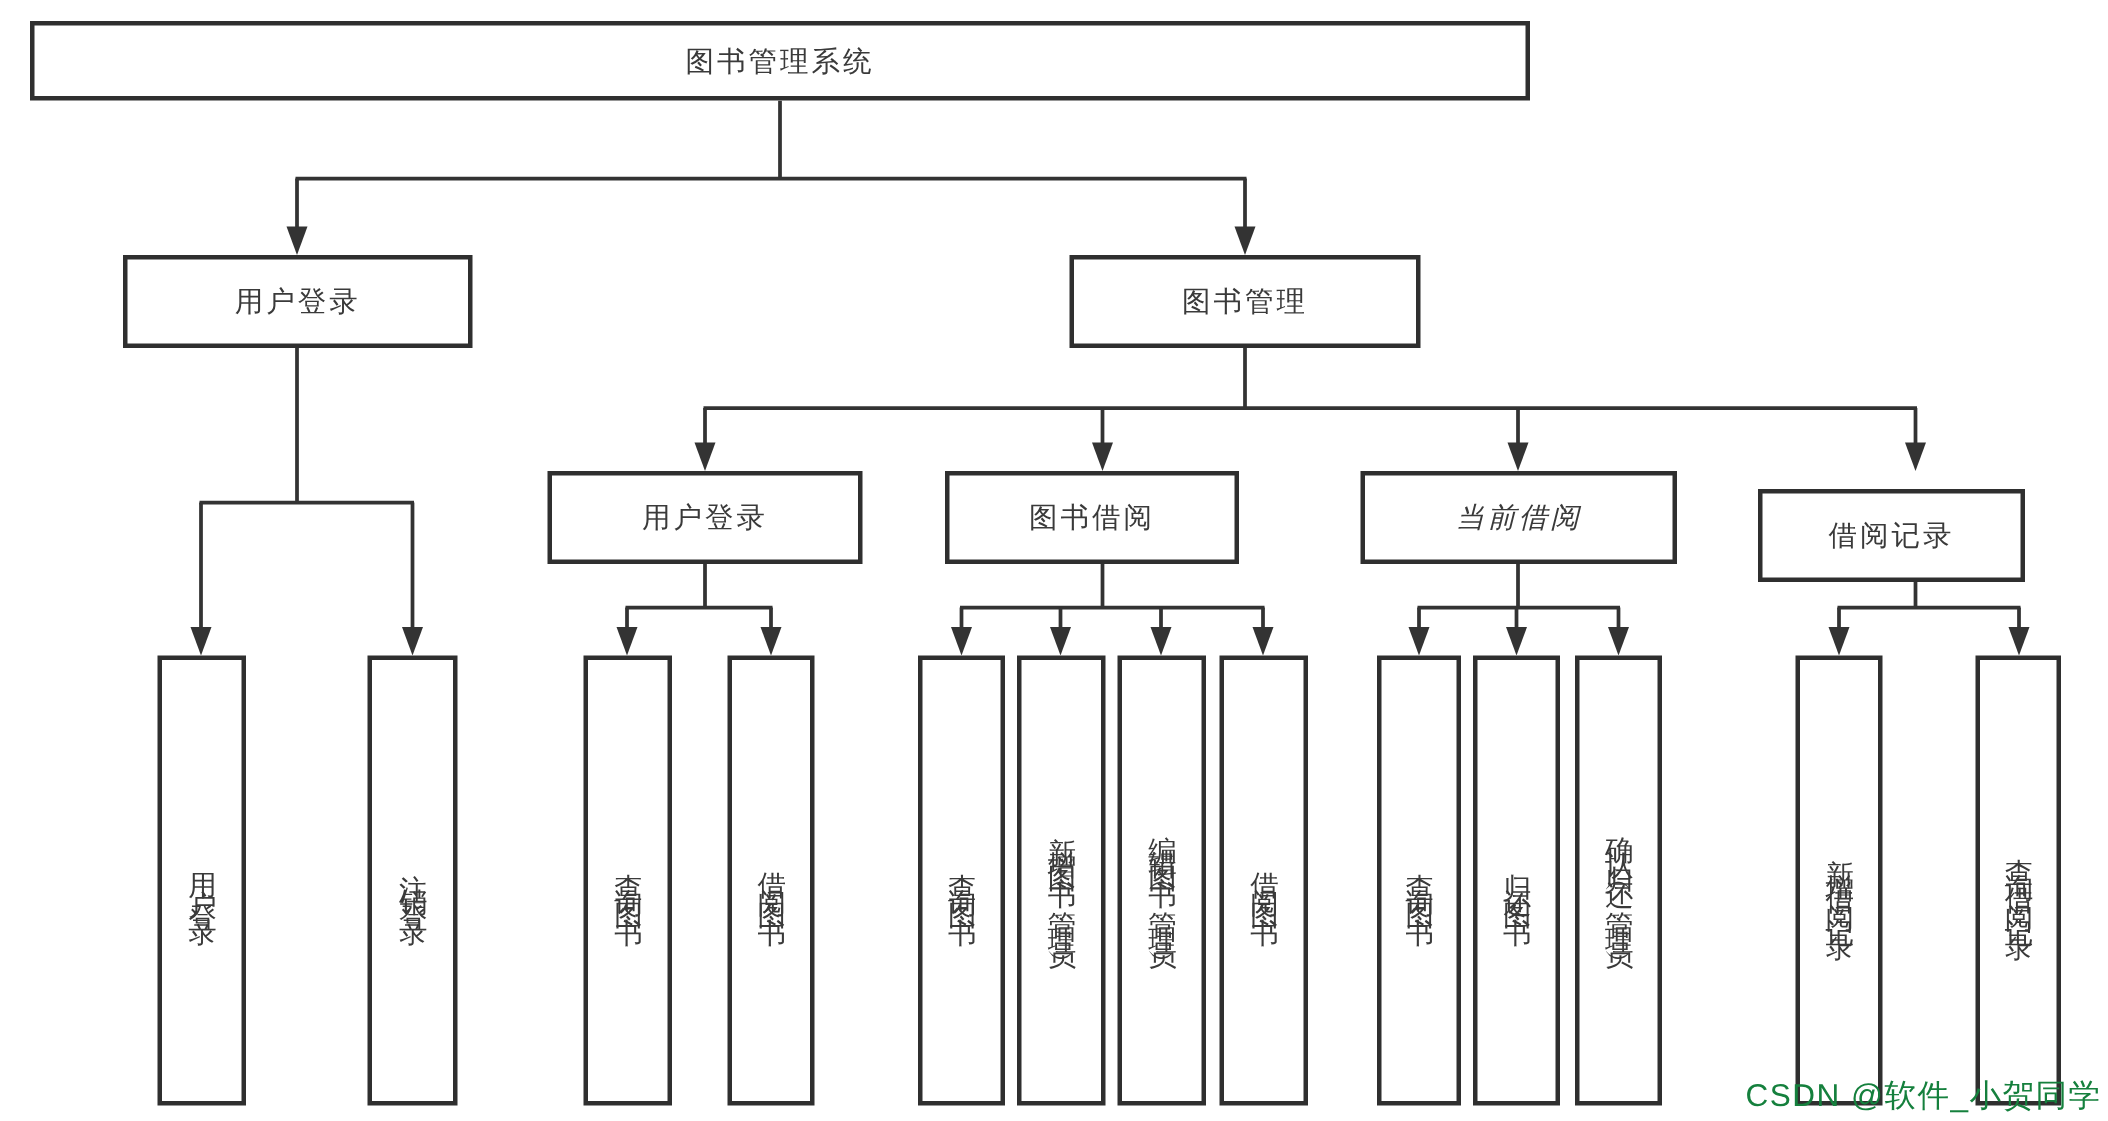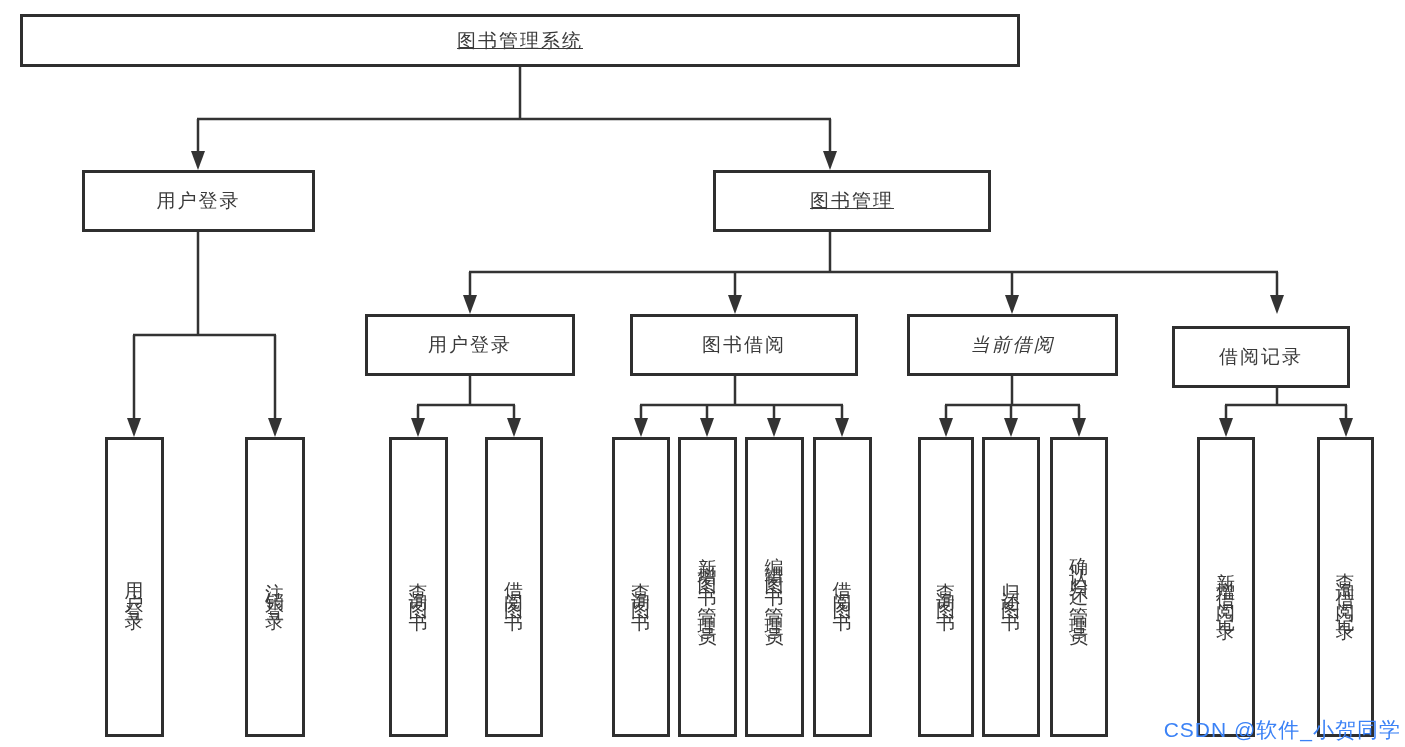--- a/index.html
+++ b/index.html
@@ -49,21 +49,21 @@
     letter-spacing: 10px;
     font-size: 19px;
     line-height: 1;
   }
   #watermark {
     position: absolute;
     right: 4px;
     bottom: 3px;
     z-index: 2;
     font-size: 21px;
-    color: #3b82f6;
+    color: #15803d;
     letter-spacing: 1px;
     white-space: nowrap;
   }
 </style>
 </head>
 <body>
 
 <div id="canvas">
 
   <svg id="connectors" xmlns="http://www.w3.org/2000/svg">
@@ -135,27 +135,27 @@
     <g>
       <line x1="1277" y1="376" x2="1277" y2="405"></line>
       <line x1="1225" y1="405" x2="1347" y2="405"></line>
       <line x1="1226" y1="405" x2="1226" y2="419"></line>
       <polygon points="1219,418 1233,418 1226,437"></polygon>
       <line x1="1346" y1="405" x2="1346" y2="419"></line>
       <polygon points="1339,418 1353,418 1346,437"></polygon>
     </g>
   </svg>
 
-  <div class="node" style="left:20px; top:14px; width:1000px; height:53px;text-decoration:underline;">图书管理系统</div>
+  <div class="node" style="left:20px; top:14px; width:1000px; height:53px;">图书管理系统</div>
 
   <div class="node" style="left:82px; top:170px; width:233px; height:62px;">用户登录</div>
-  <div class="node" style="left:713px; top:170px; width:278px; height:62px;text-decoration:underline;">图书管理</div>
+  <div class="node" style="left:713px; top:170px; width:234px; height:62px;">图书管理</div>
 
   <div class="node" style="left:365px; top:314px; width:210px; height:62px;">用户登录</div>
-  <div class="node" style="left:630px; top:314px; width:228px; height:62px;">图书借阅</div>
+  <div class="node" style="left:630px; top:314px; width:196px; height:62px;">图书借阅</div>
   <div class="node" style="left:907px; top:314px; width:211px; height:62px;font-style:italic;">当前借阅</div>
   <div class="node" style="left:1172px; top:326px; width:178px; height:62px;text-align:right;">借阅记录</div>
 
   <div class="node v-node" style="left:105px; top:437px; width:59px; height:300px;">用户登录</div>
   <div class="node v-node" style="left:245px; top:437px; width:60px; height:300px;">注销登录</div>
 
   <div class="node v-node" style="left:389px; top:437px; width:59px; height:300px;">查询图书</div>
   <div class="node v-node" style="left:485px; top:437px; width:58px; height:300px;">借阅图书</div>
 
   <div class="node v-node" style="left:612px; top:437px; width:58px; height:300px;">查询图书</div>

